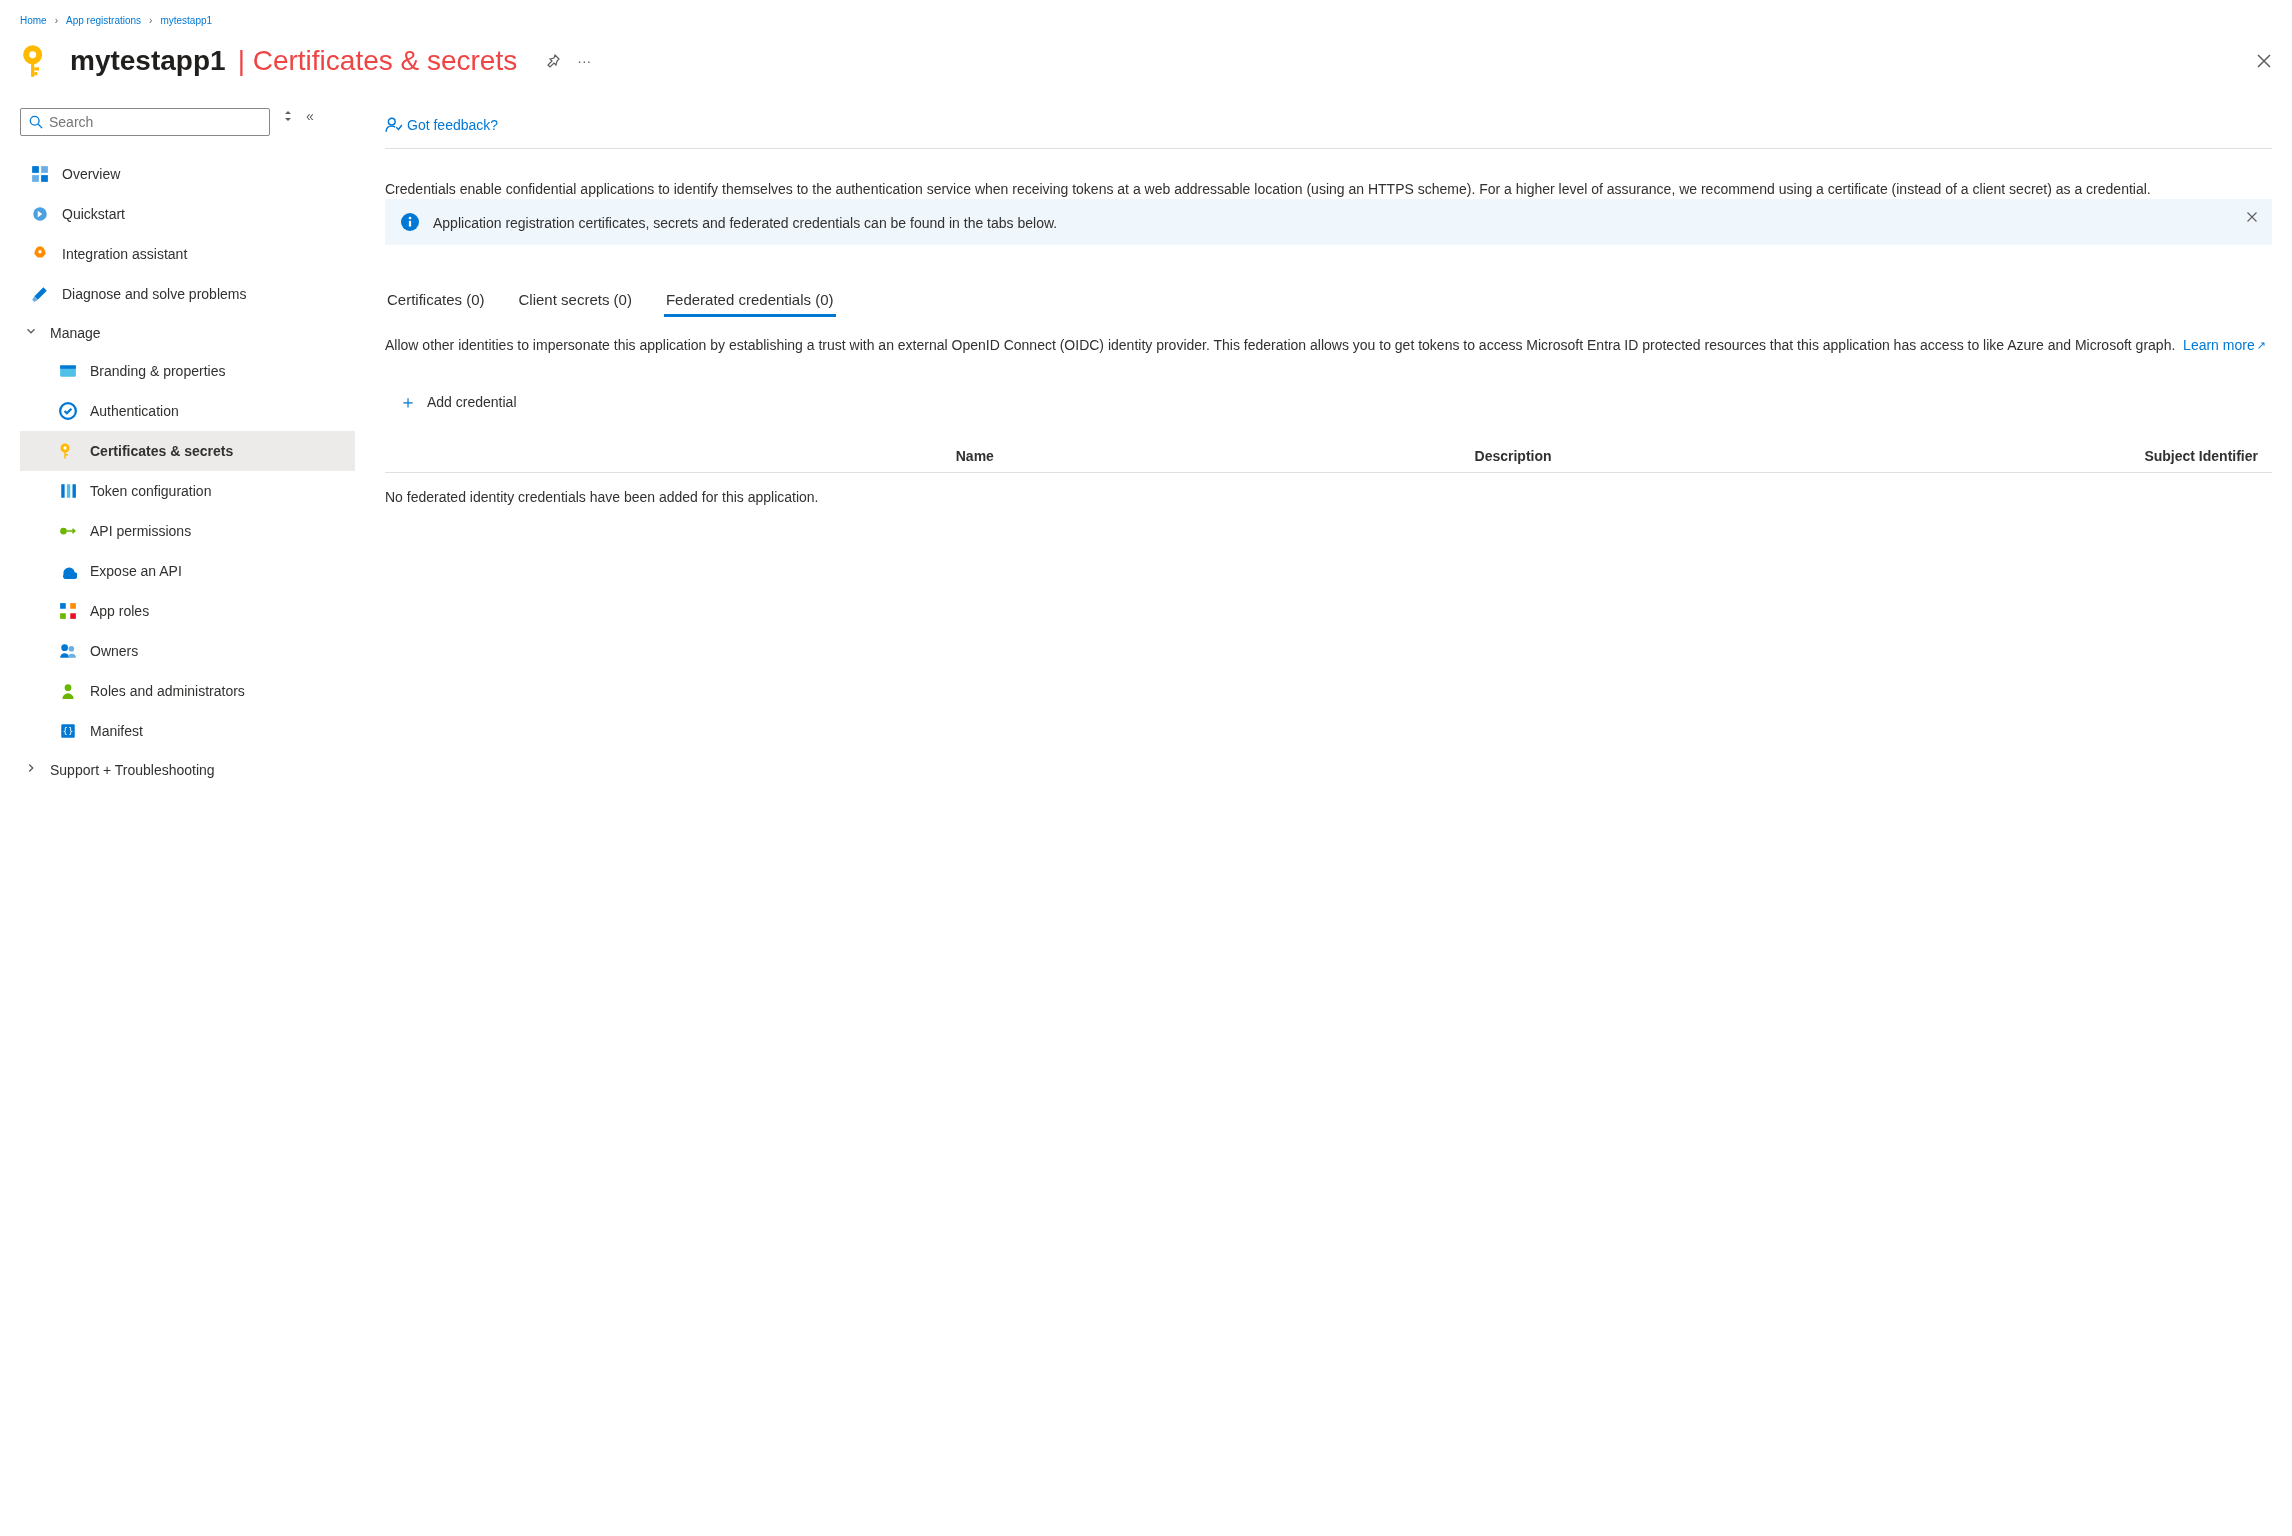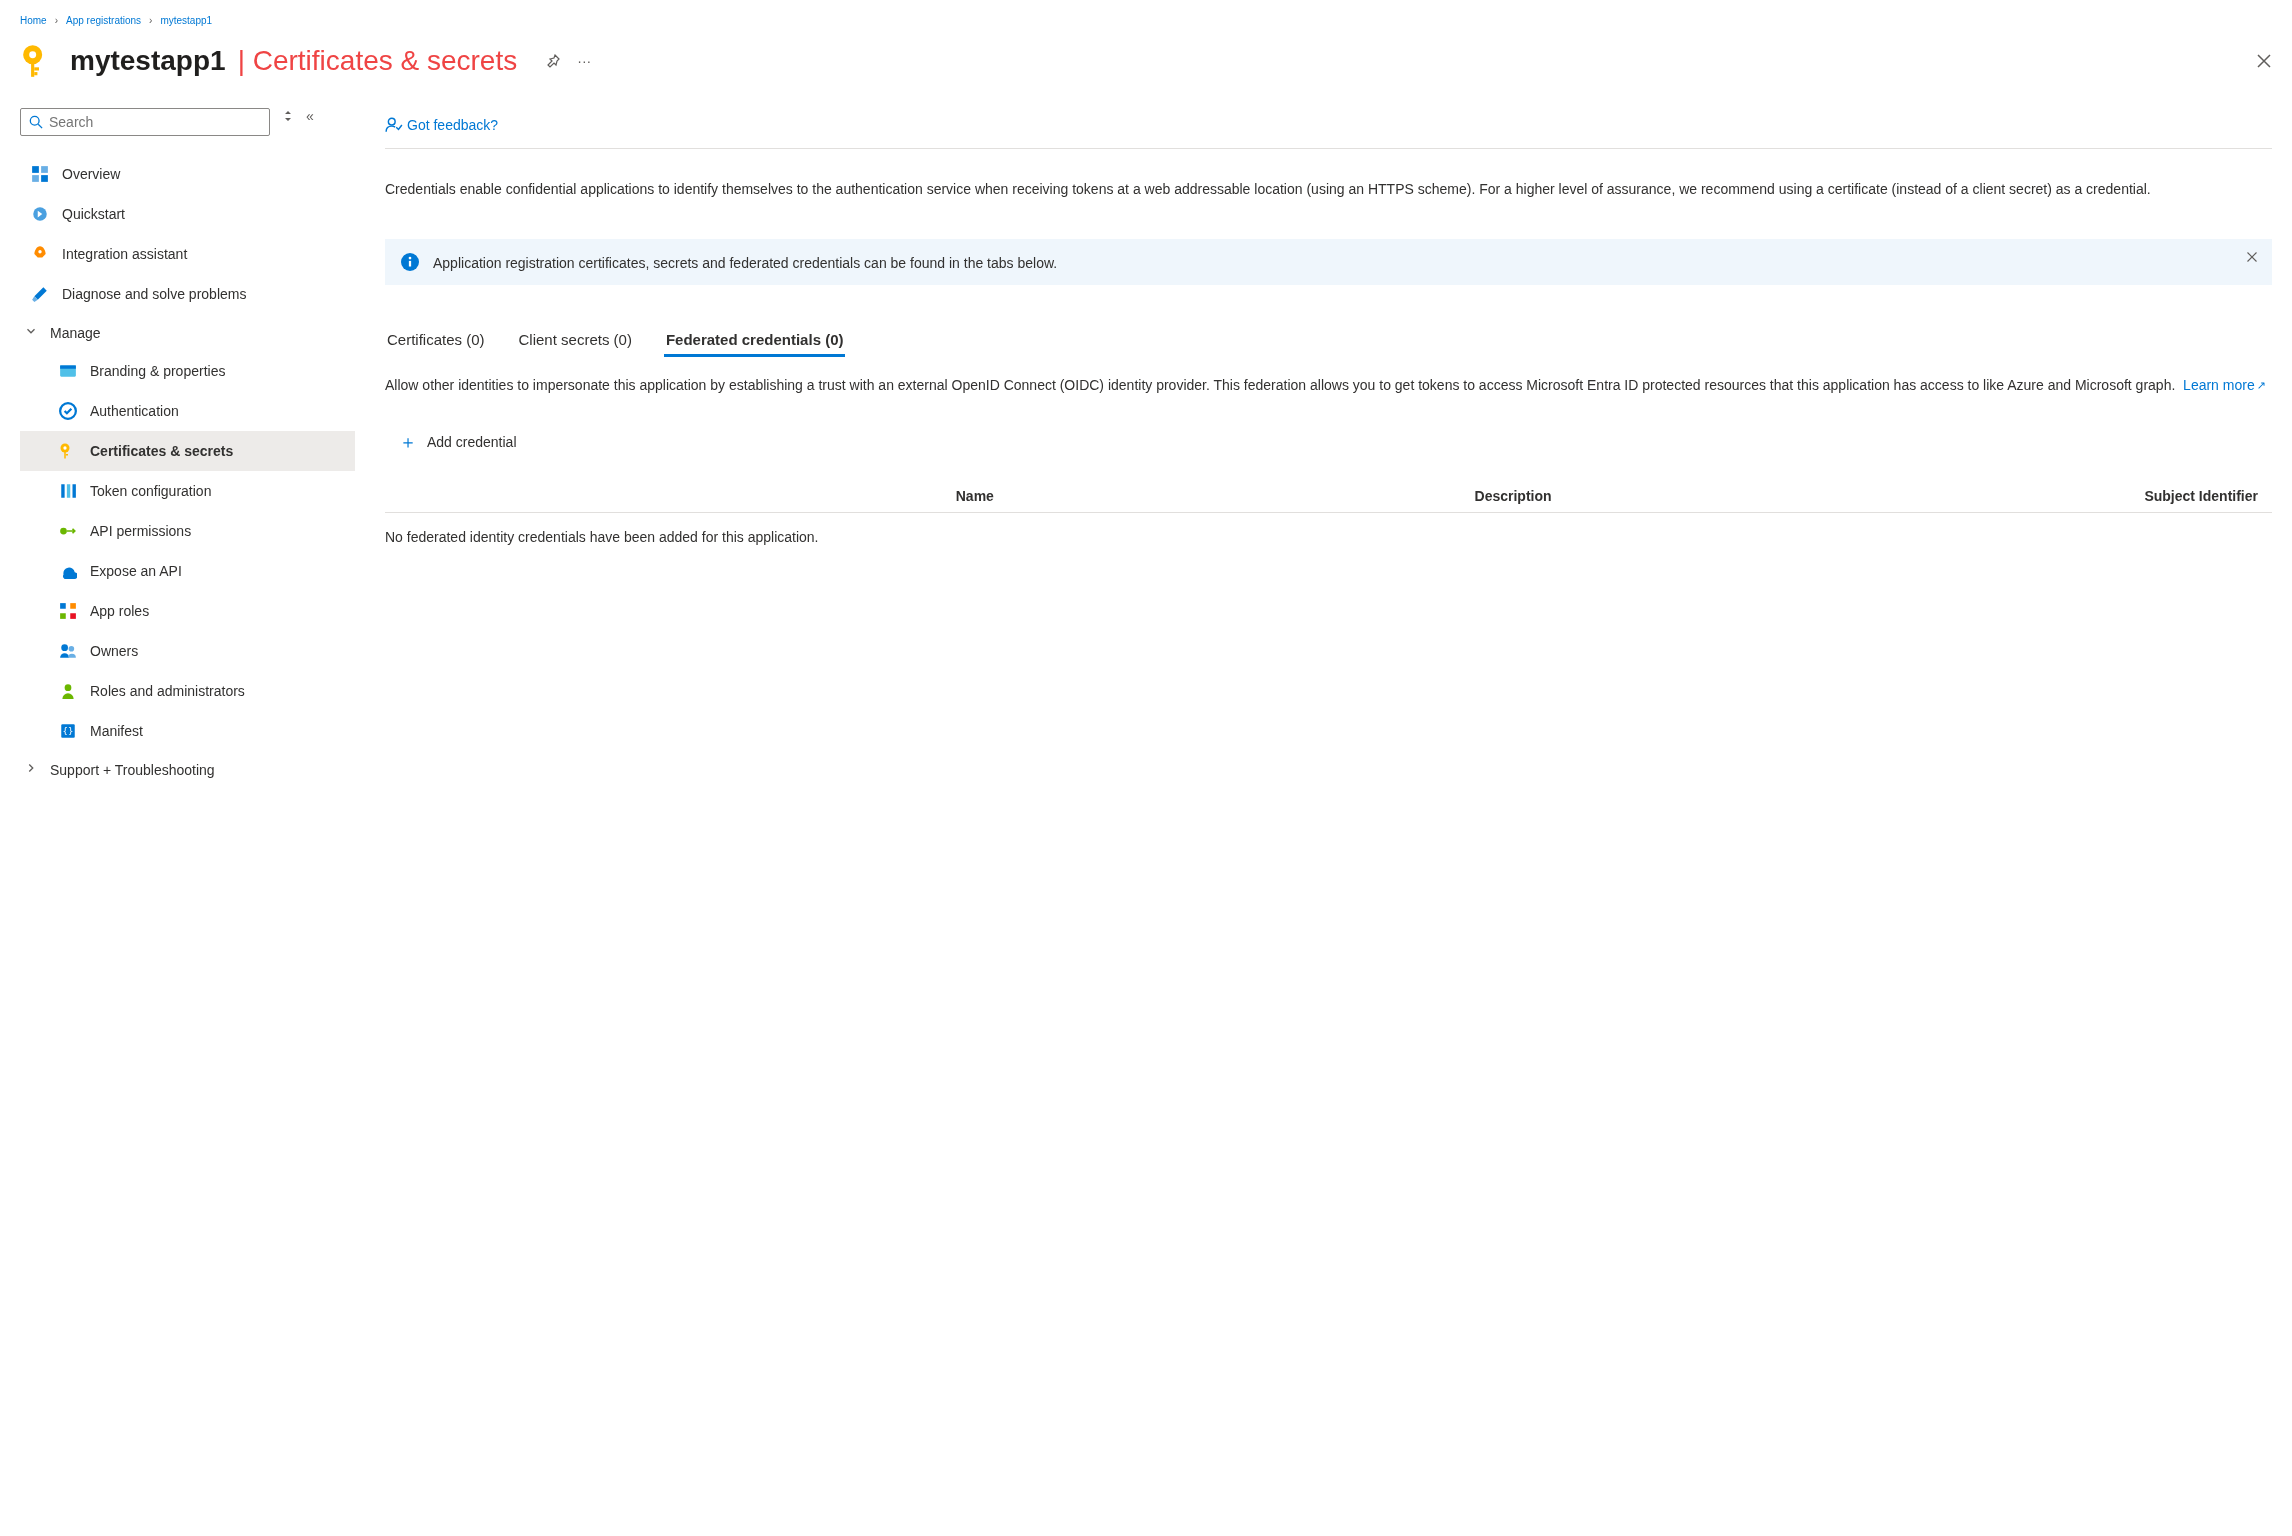--- a/index.html
+++ b/index.html
@@ -151,21 +151,20 @@
       margin-bottom: 30px;
       color: #0078d4;
       cursor: pointer;
     }
     .feedback-row .icon {
       color: #0078d4;
     }
     .intro-text {
       color: #323130;
       line-height: 1.45;
-      margin-bottom: 40px;
       font-size: 14px;
     }
     .info-banner {
       background: #eff6fc;
       display: flex;
       align-items: flex-end;
       padding: 14px 16px;
       gap: 14px;
       margin-bottom: 40px;
       position: relative;
@@ -191,21 +190,21 @@
       margin-bottom: 18px;
       font-size: 15px;
     }
     .tab {
       padding: 6px 2px;
       cursor: pointer;
       color: #323130;
       border-bottom: 3px solid transparent;
     }
     .tab.active {
-      font-weight: 700;
+      font-weight: 400;
       border-bottom-color: #0078d4;
     }
     .tab-desc {
       line-height: 1.45;
       margin-bottom: 24px;
     }
     .tab-desc a {
       color: #0078d4;
       text-decoration: none;
     }

